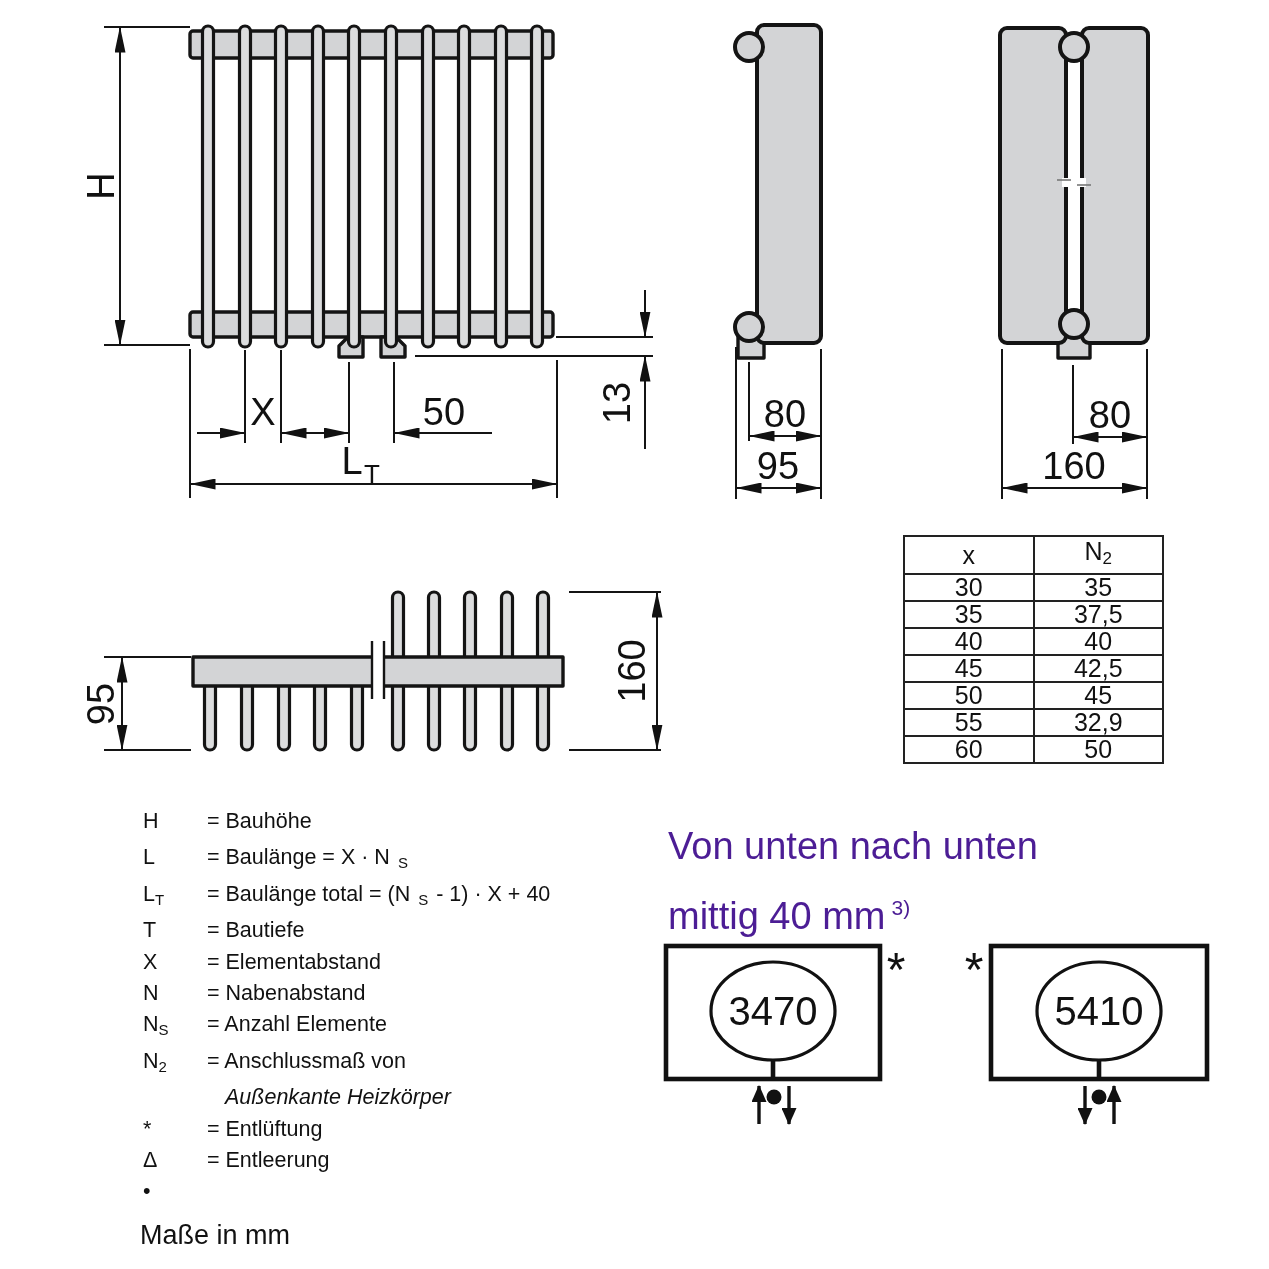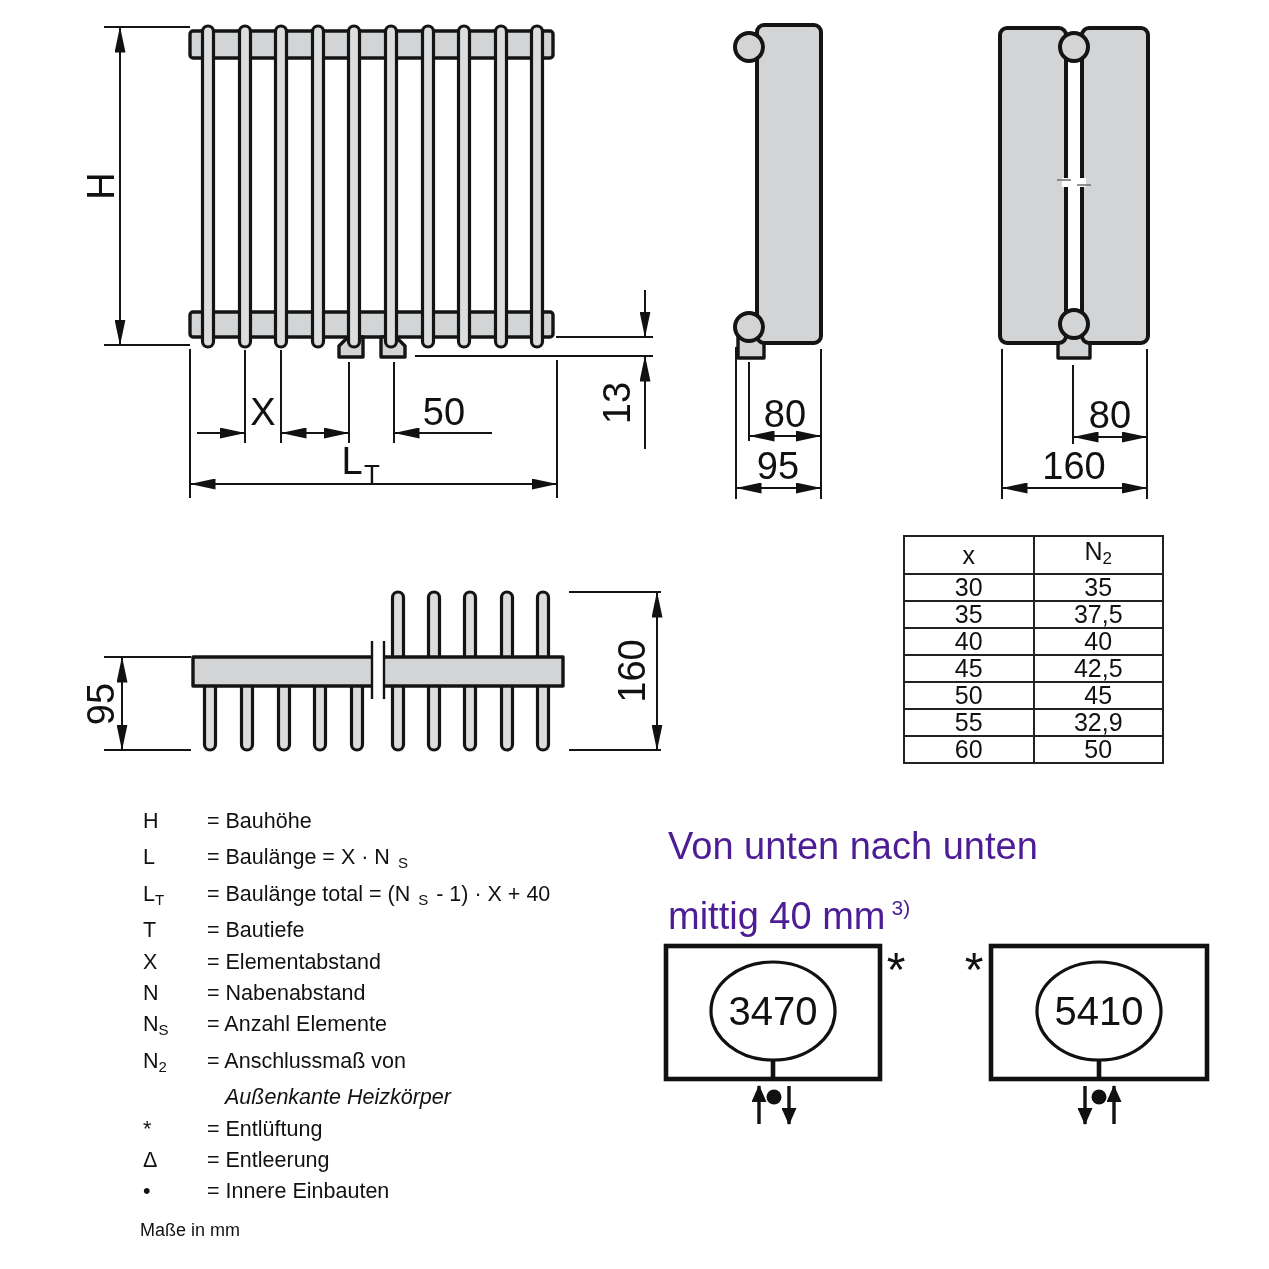--- a/index.html
+++ b/index.html
@@ -38,21 +38,21 @@
   .lg-sym{width:64px;flex:0 0 64px;padding-left:3px;}
   .lg-def{flex:1;}
   .lg-def.cont{padding-left:18px;font-style:italic;}
   .sub{font-size:15px;vertical-align:-4px;}
   .subgap{margin-left:8px;margin-right:2px;}
 
   
   #heading{position:absolute;left:668px;top:815px;font-size:38px;
            line-height:62px;color:#4c1d95;}
   #heading .sup{font-size:21px;vertical-align:14px;margin-left:6px;}
-  #footer{position:absolute;left:140px;top:1220px;font-size:18px;color:#111;}
+  #footer{position:absolute;left:140px;top:1220px;font-size:27px;color:#111;}
 </style>
 </head>
 <body>
 
 <div id="page">
 
 <svg id="diagram" width="1269" height="1269" viewBox="0 0 1269 1269">
   <defs>
     <marker id="dimArrow" markerUnits="userSpaceOnUse" markerWidth="26" markerHeight="11" refX="25.5" refY="5.5" orient="auto-start-reverse">
       <path d="M0,0 L26,5.5 L0,11 Z" fill="#111"></path>
@@ -289,21 +289,20 @@
   <div class="lg-row">
     <span class="lg-sym"><span>*</span></span>
     <span class="lg-def"><span>= Entlüftung</span></span>
   </div>
   <div class="lg-row">
     <span class="lg-sym"><span>Δ</span></span>
     <span class="lg-def"><span>= Entleerung</span></span>
   </div>
   <div class="lg-row">
     <span class="lg-sym"><span>•</span></span>
-    <span class="lg-def"><span>= Innere Einbauten</span></span>
   </div>
 </div>
 
 <div id="heading">
   <div>Von unten nach unten</div>
   <div><span>mittig 40 mm</span><span class="sup">3)</span></div>
 </div>
 
 <div id="footer">Maße in mm</div>
 

